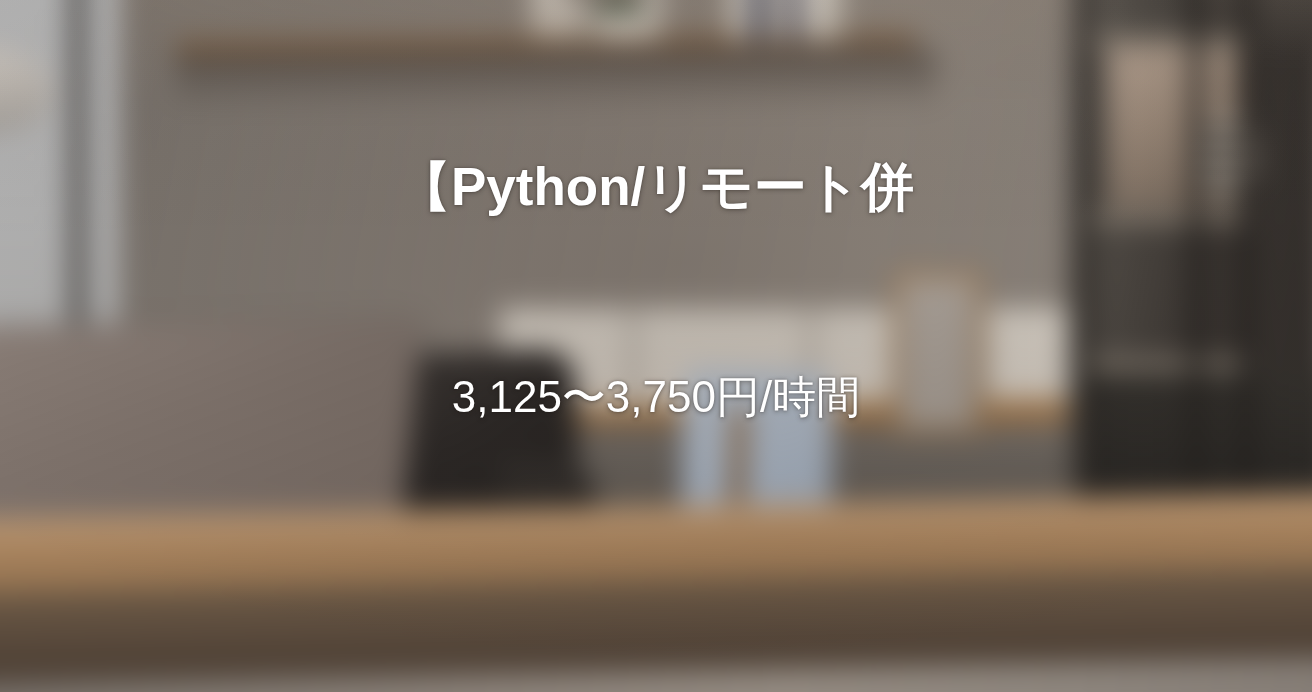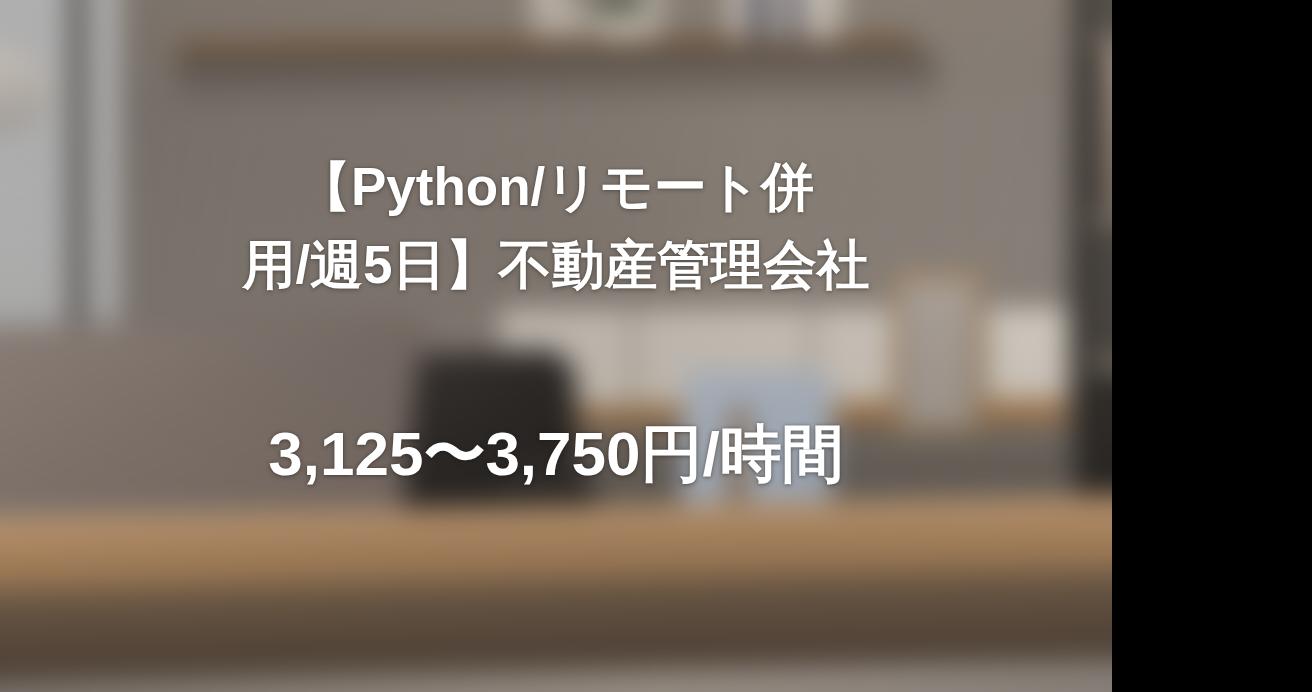--- a/index.html
+++ b/index.html
@@ -6,21 +6,21 @@
     margin: 0;
     padding: 0;
     background: #000;
   }
   body {
     font-family: "Liberation Sans", "DejaVu Sans", sans-serif;
   }
 
   #banner {
     position: relative;
-    width: 1112px;
+    width: 1312px;
     height: 692px;
     overflow: hidden;
     background: #7d7770;
   }
 
   
   .bg-layer {
     position: absolute;
     inset: 0;
     overflow: hidden;
@@ -341,24 +341,24 @@
     text-align: center;
     color: #ffffff;
     font-size: 53px;
     line-height: 1.47;
     font-weight: 700;
     letter-spacing: 0px;
     text-shadow: 0 1px 5px rgba(30,24,20,.40), 0 0 2px rgba(30,24,20,.30);
   }
   .title .ln { display: block; white-space: nowrap; }
   .price {
-    margin-top: 73px;
+    margin-top: 107px;
     color: #ffffff;
-    font-size: 62px;
-    font-weight: 700;
+    font-size: 44px;
+    font-weight: 400;
     letter-spacing: 0px;
     text-shadow: 0 1px 5px rgba(30,24,20,.45), 0 0 2px rgba(30,24,20,.30);
     white-space: nowrap;
   }
 </style>
 </head>
 <body>
 
 <div id="banner">
 
@@ -423,18 +423,17 @@
       <div class="desk-grain"></div>
       <div class="desk-front"></div>
     </div>
   </div>
 
   <div class="scrim"></div>
 
   <div class="content">
     <h1 class="title">
       <span class="ln">【Python/リモート併</span>
-      <span class="ln">用/週5日】不動産管理会社</span>
     </h1>
     <div class="price">3,125〜3,750円/時間</div>
   </div>
 
 </div>
 
 </body></html>

